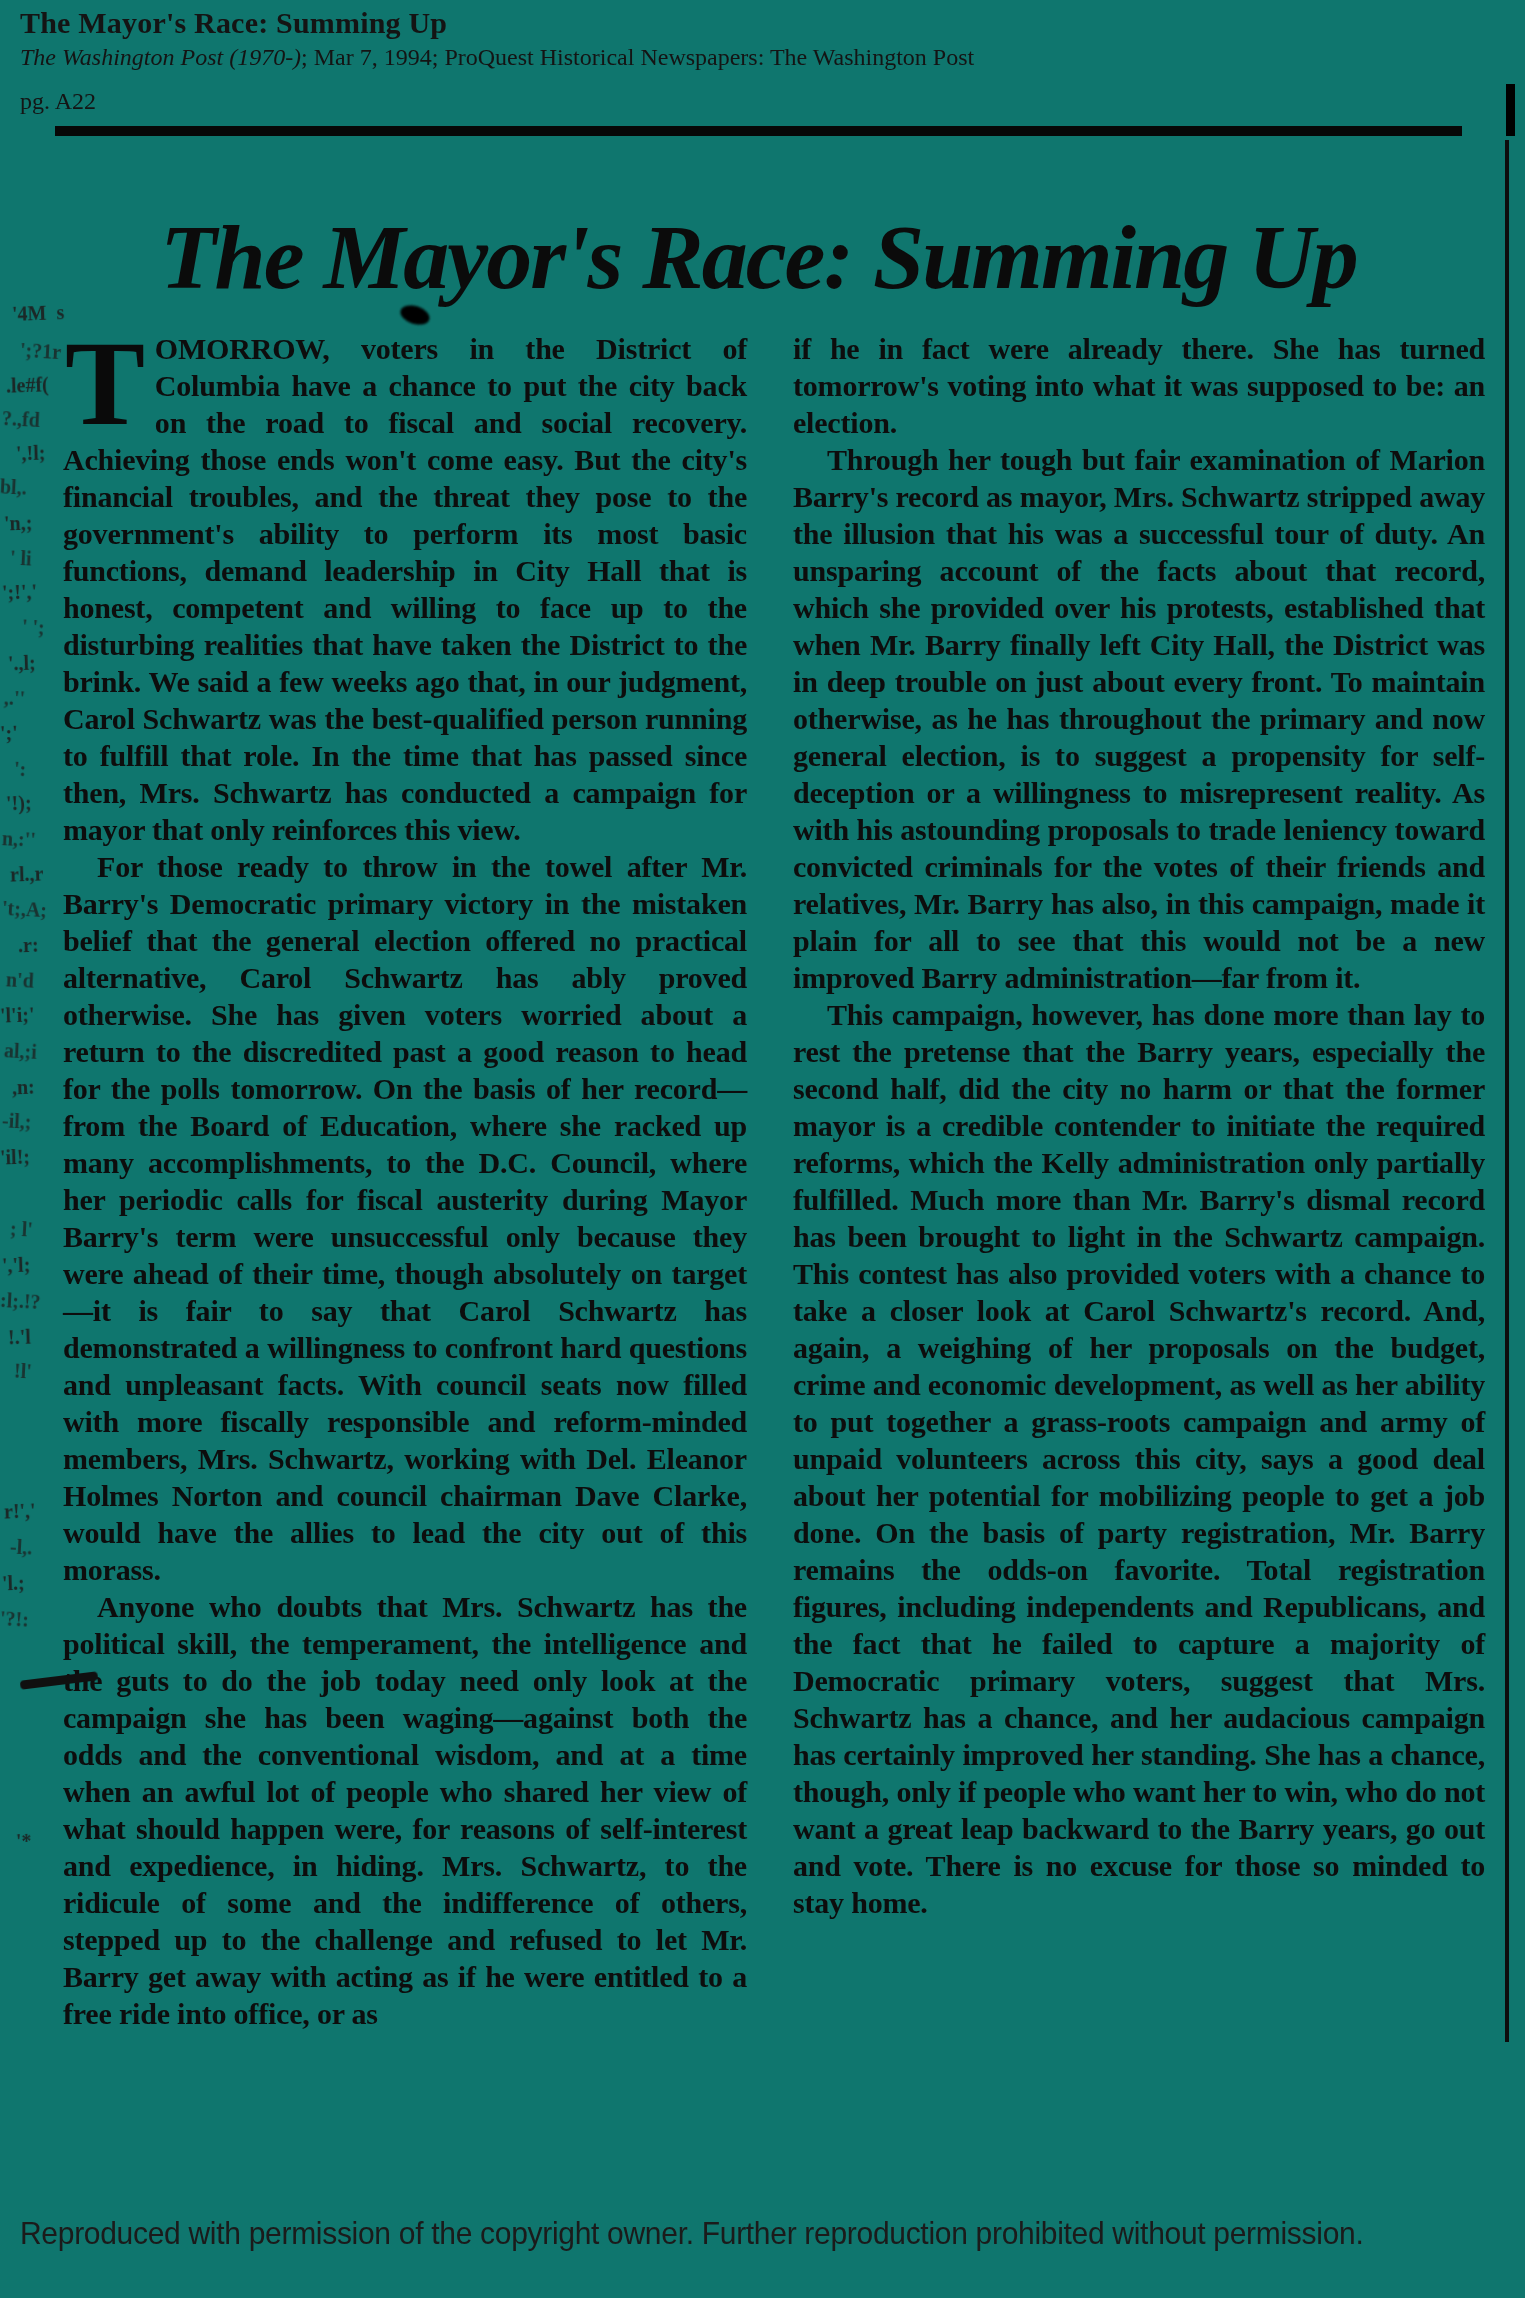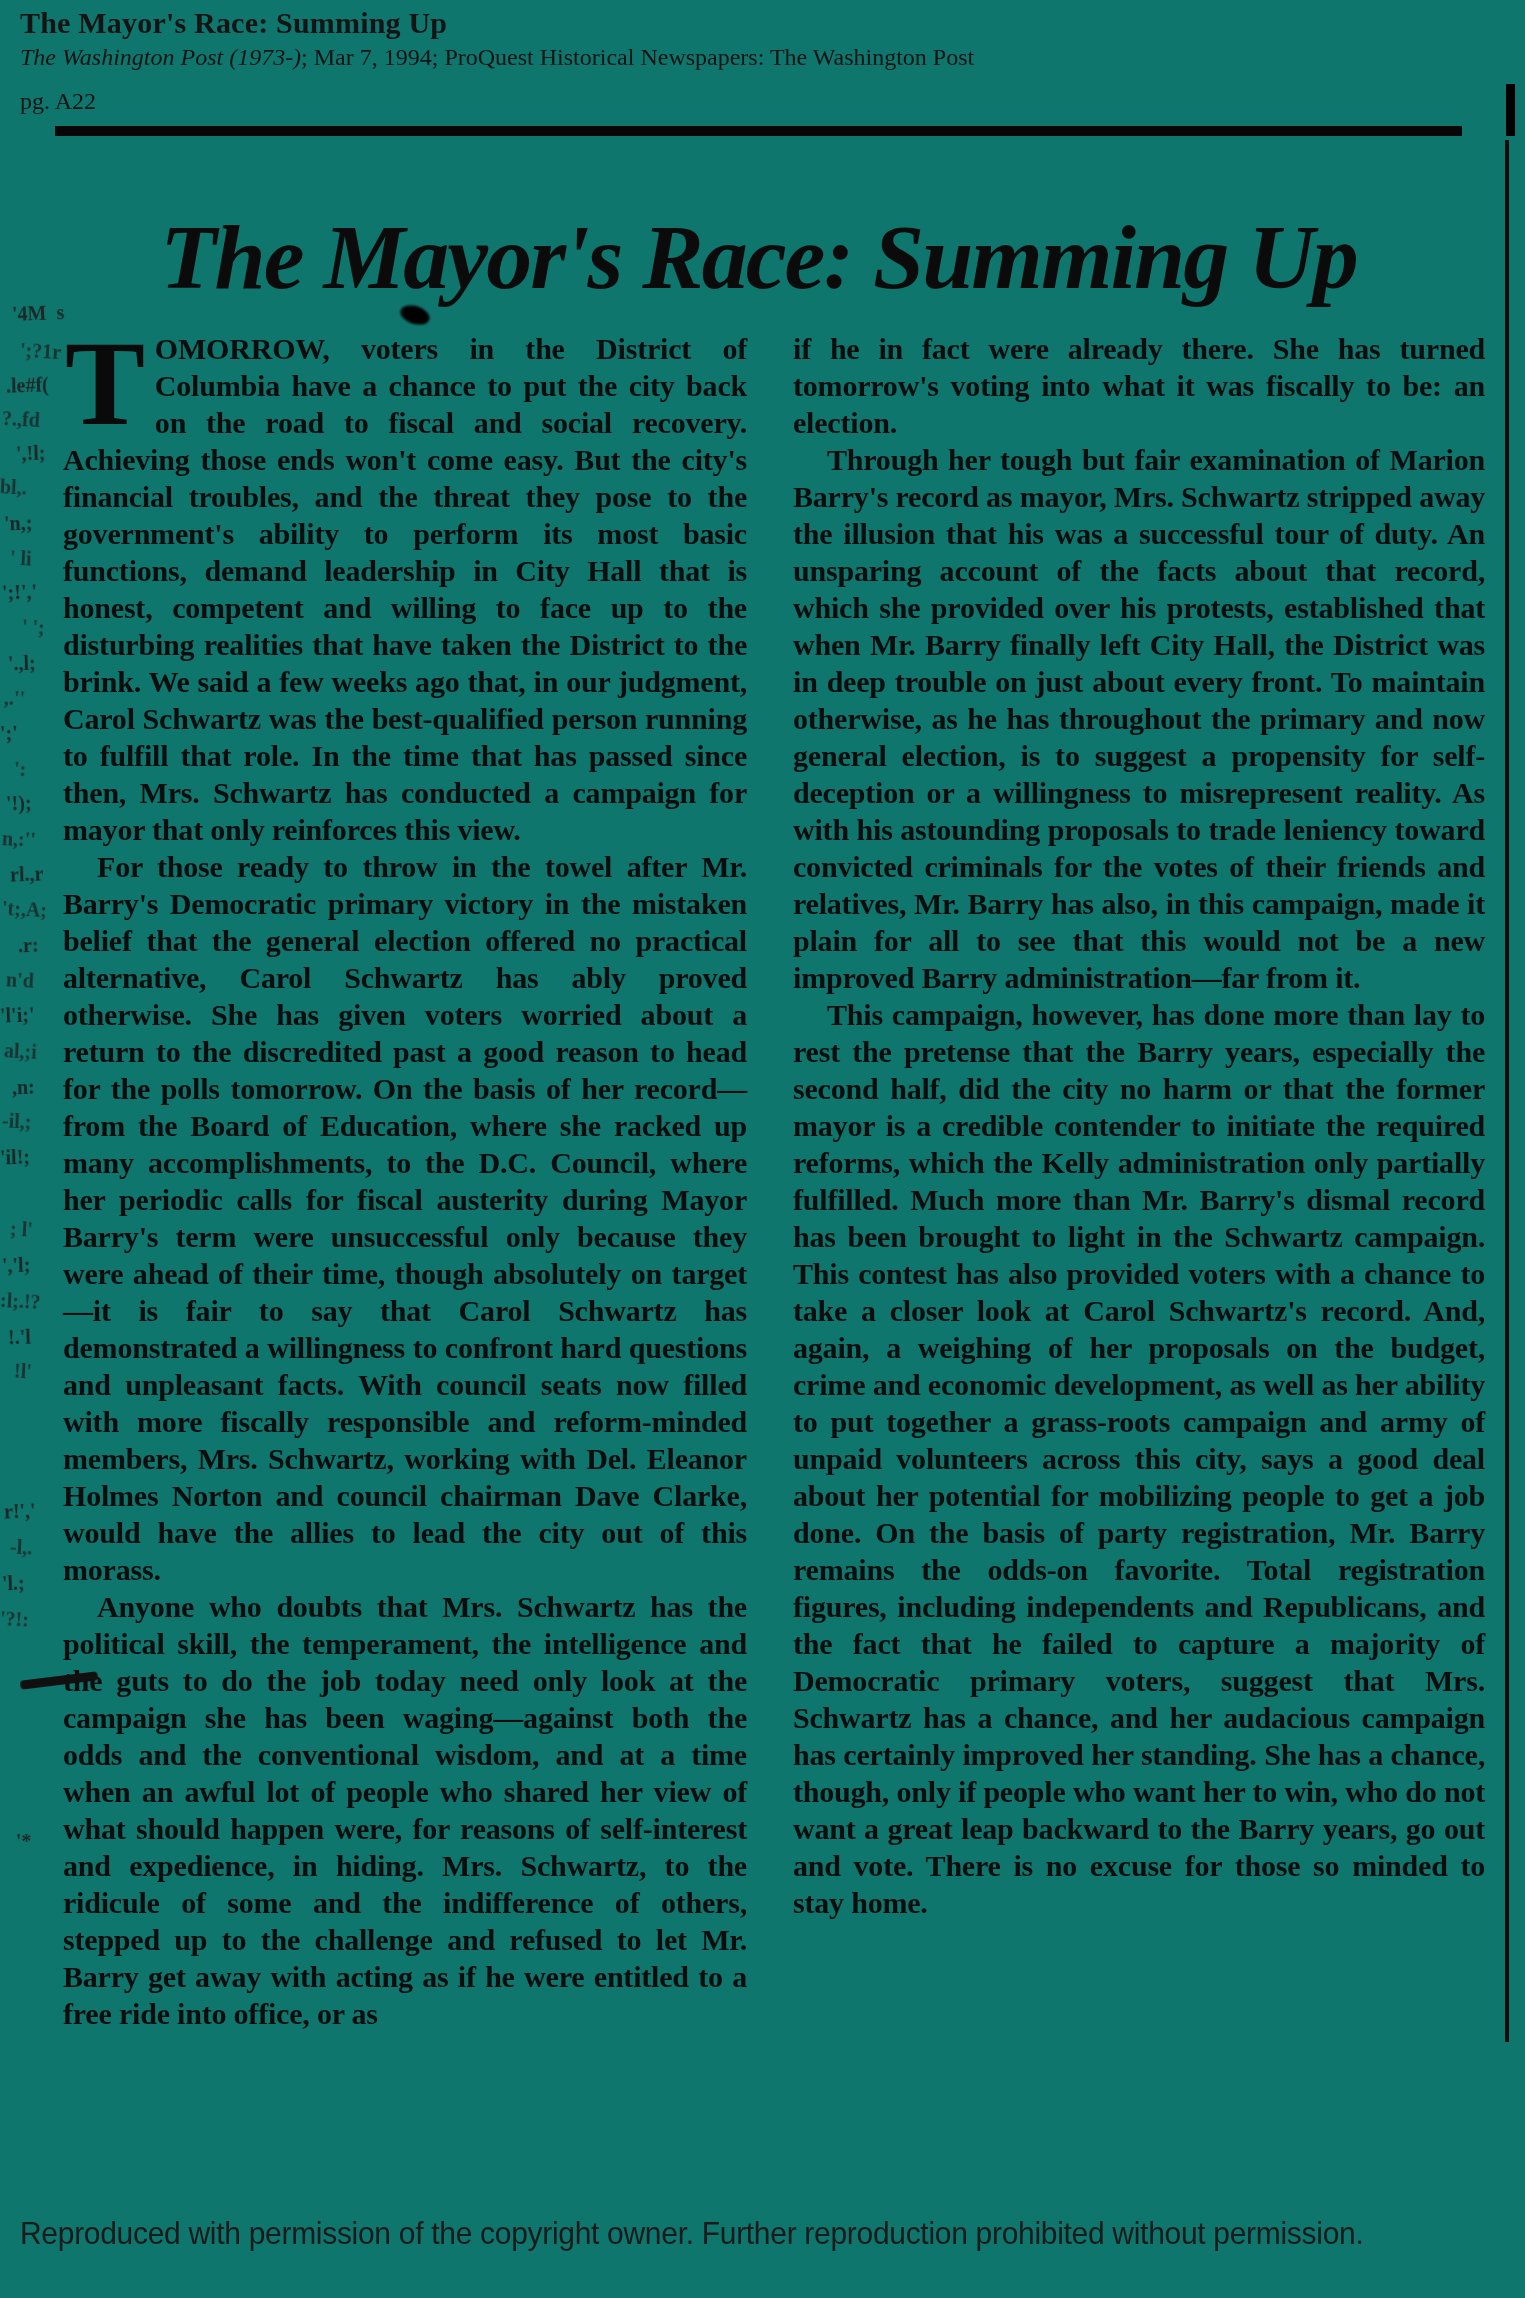--- a/index.html
+++ b/index.html
@@ -95,37 +95,37 @@
     transform:scaleY(1.05);transform-origin:top left;
   }
 </style>
 </head>
 <body>
 
 <div id="page">
 
   <div id="prov">
     <div class="t1">The Mayor's Race: Summing Up</div>
-    <div class="t2"><span class="ital">The Washington Post (1973-)</span><span>; Mar 7, 1994; ProQuest Historical Newspapers: The Washington Post</span></div>
+    <div class="t2"><span class="ital">The Washington Post (1970-)</span><span>; Mar 7, 1994; ProQuest Historical Newspapers: The Washington Post</span></div>
     <div class="t3">pg. A22</div>
   </div>
 
   <div id="hrule"></div>
   <div id="vtick"></div>
   <div id="vrule"></div>
 
   <div id="headline">The Mayor's Race: Summing Up</div>
 
   <div id="col-left" class="col">
       <p class="noindent"><span class="dropcap">T</span>OMORROW, voters in the District of Columbia have a chance to put the city back on the road to fiscal and social recovery. Achieving those ends won't come easy. But the city's financial troubles, and the threat they pose to the government's ability to perform its most basic functions, demand leadership in City Hall that is honest, competent and willing to face up to the disturbing realities that have taken the District to the brink. We said a few weeks ago that, in our judgment, Carol Schwartz was the best-qualified person running to fulfill that role. In the time that has passed since then, Mrs. Schwartz has conducted a campaign for mayor that only reinforces this view.</p>
       <p>For those ready to throw in the towel after Mr. Barry's Democratic primary victory in the mistaken belief that the general election offered no practical alternative, Carol Schwartz has ably proved otherwise. She has given voters worried about a return to the discredited past a good reason to head for the polls tomorrow. On the basis of her record—from the Board of Education, where she racked up many accomplishments, to the D.C. Council, where her periodic calls for fiscal austerity during Mayor Barry's term were unsuccessful only because they were ahead of their time, though absolutely on target—it is fair to say that Carol Schwartz has demonstrated a willingness to confront hard questions and unpleasant facts. With council seats now filled with more fiscally responsible and reform-minded members, Mrs. Schwartz, working with Del. Eleanor Holmes Norton and council chairman Dave Clarke, would have the allies to lead the city out of this morass.</p>
       <p>Anyone who doubts that Mrs. Schwartz has the political skill, the temperament, the intelligence and the guts to do the job today need only look at the campaign she has been waging—against both the odds and the conventional wisdom, and at a time when an awful lot of people who shared her view of what should happen were, for reasons of self-interest and expedience, in hiding. Mrs. Schwartz, to the ridicule of some and the indifference of others, stepped up to the challenge and refused to let Mr. Barry get away with acting as if he were entitled to a free ride into office, or as</p>
     </div>
   <div id="col-right" class="col">
-      <p class="noindent">if he in fact were already there. She has turned tomorrow's voting into what it was fiscally to be: an election.</p>
+      <p class="noindent">if he in fact were already there. She has turned tomorrow's voting into what it was supposed to be: an election.</p>
       <p>Through her tough but fair examination of Marion Barry's record as mayor, Mrs. Schwartz stripped away the illusion that his was a successful tour of duty. An unsparing account of the facts about that record, which she provided over his protests, established that when Mr. Barry finally left City Hall, the District was in deep trouble on just about every front. To maintain otherwise, as he has throughout the primary and now general election, is to suggest a propensity for self-deception or a willingness to misrepresent reality. As with his astounding proposals to trade leniency toward convicted criminals for the votes of their friends and relatives, Mr. Barry has also, in this campaign, made it plain for all to see that this would not be a new improved Barry administration—far from it.</p>
       <p>This campaign, however, has done more than lay to rest the pretense that the Barry years, especially the second half, did the city no harm or that the former mayor is a credible contender to initiate the required reforms, which the Kelly administration only partially fulfilled. Much more than Mr. Barry's dismal record has been brought to light in the Schwartz campaign. This contest has also provided voters with a chance to take a closer look at Carol Schwartz's record. And, again, a weighing of her proposals on the budget, crime and economic development, as well as her ability to put together a grass-roots campaign and army of unpaid volunteers across this city, says a good deal about her potential for mobilizing people to get a job done. On the basis of party registration, Mr. Barry remains the odds-on favorite. Total registration figures, including independents and Republicans, and the fact that he failed to capture a majority of Democratic primary voters, suggest that Mrs. Schwartz has a chance, and her audacious campaign has certainly improved her standing. She has a chance, though, only if people who want her to win, who do not want a great leap backward to the Barry years, go out and vote. There is no excuse for those so minded to stay home.</p>
     </div>
 
   <div id="arts">
       <span class="art" style="left: 12px; top: 302px;">'4M  s</span>
       <span class="art" style="left: 20px; top: 340px;">';?1r</span>
       <span class="art" style="left: 6px; top: 374px;">.le#f(</span>
       <span class="art" style="left: 2px; top: 408px;">?.,fd</span>
       <span class="art" style="left: 16px; top: 442px;">',!l;</span>

